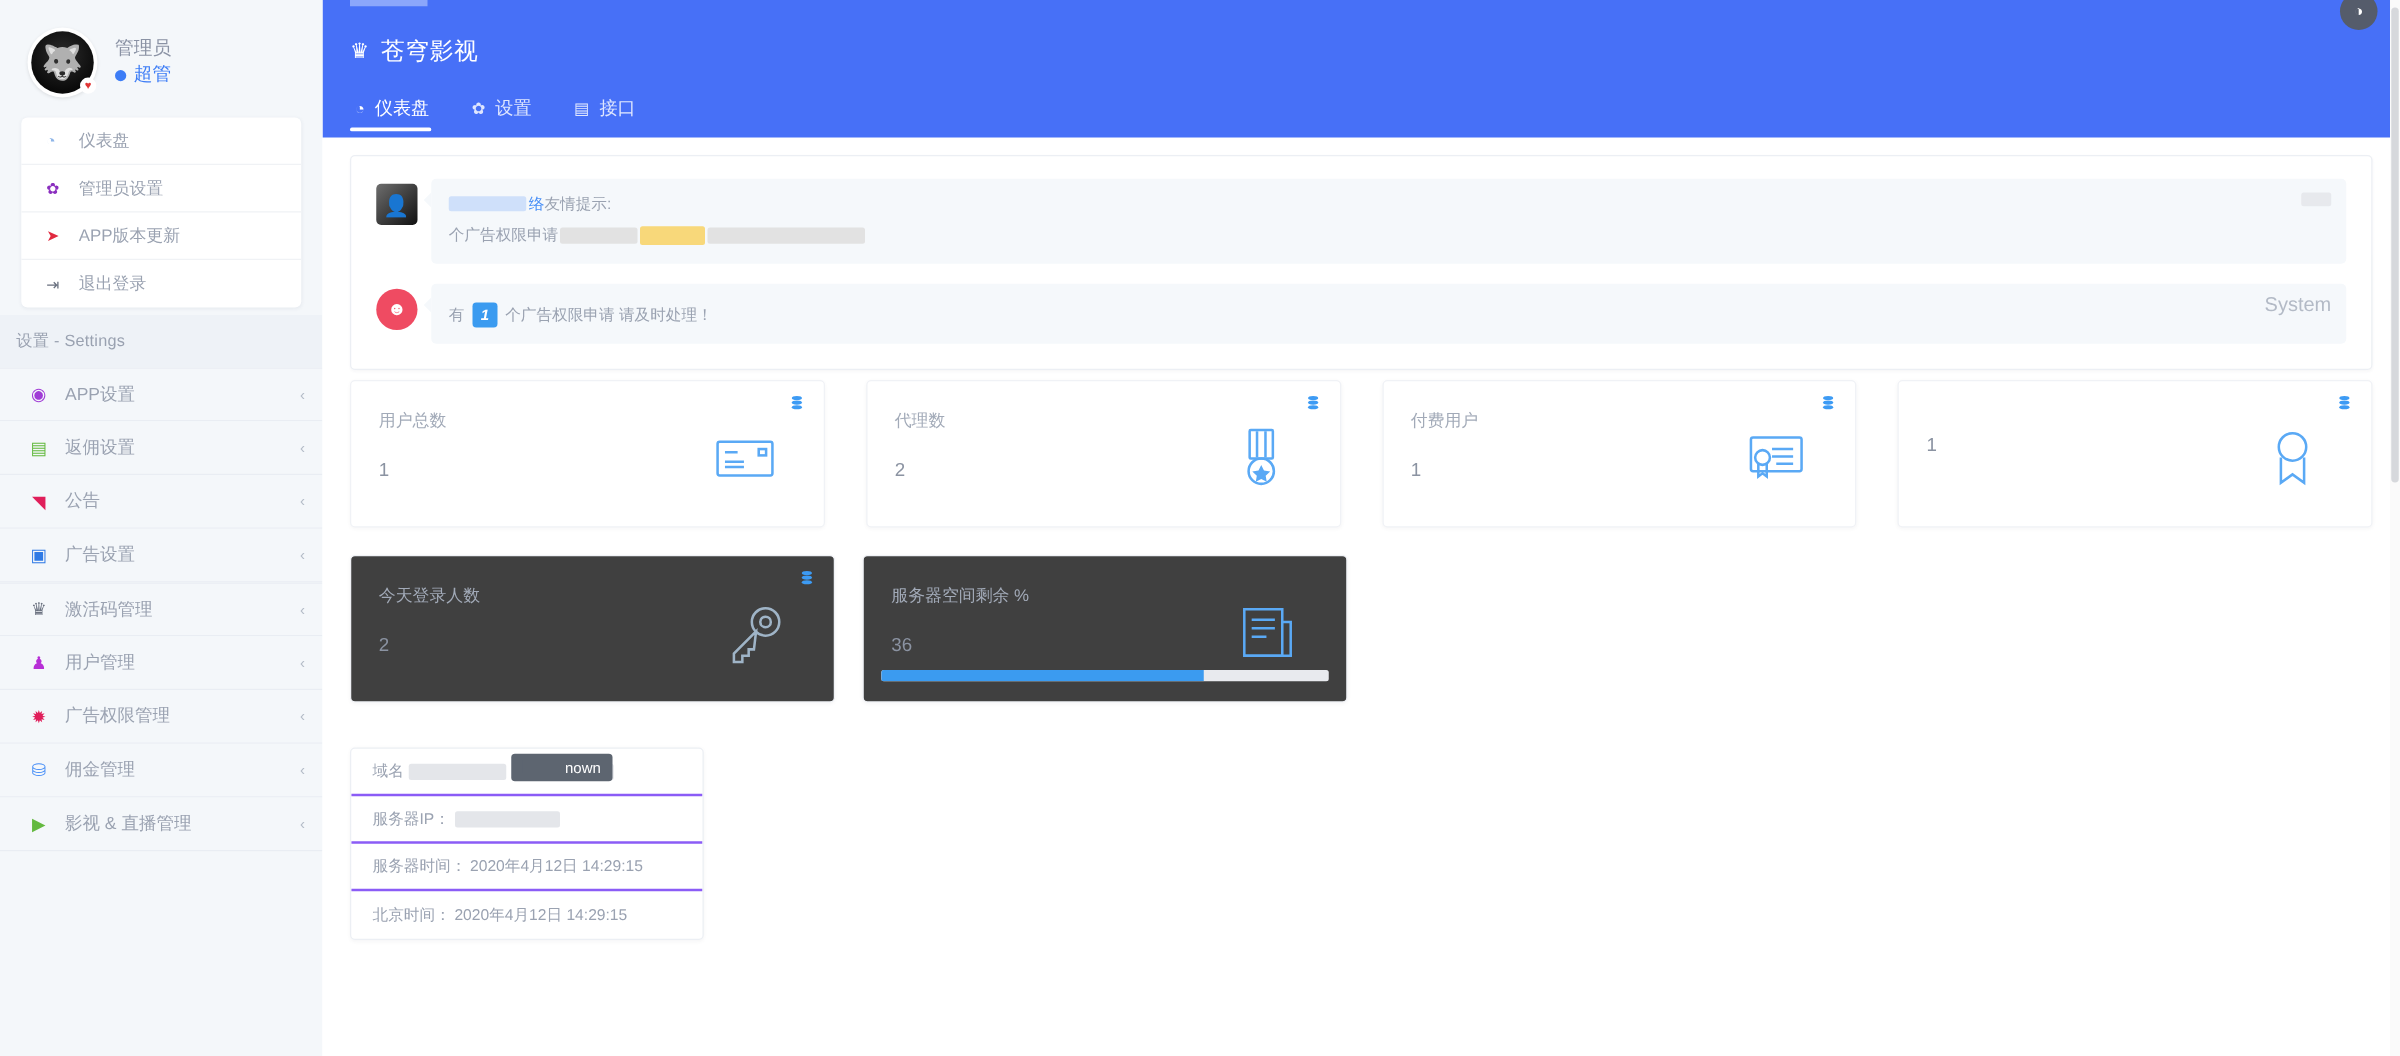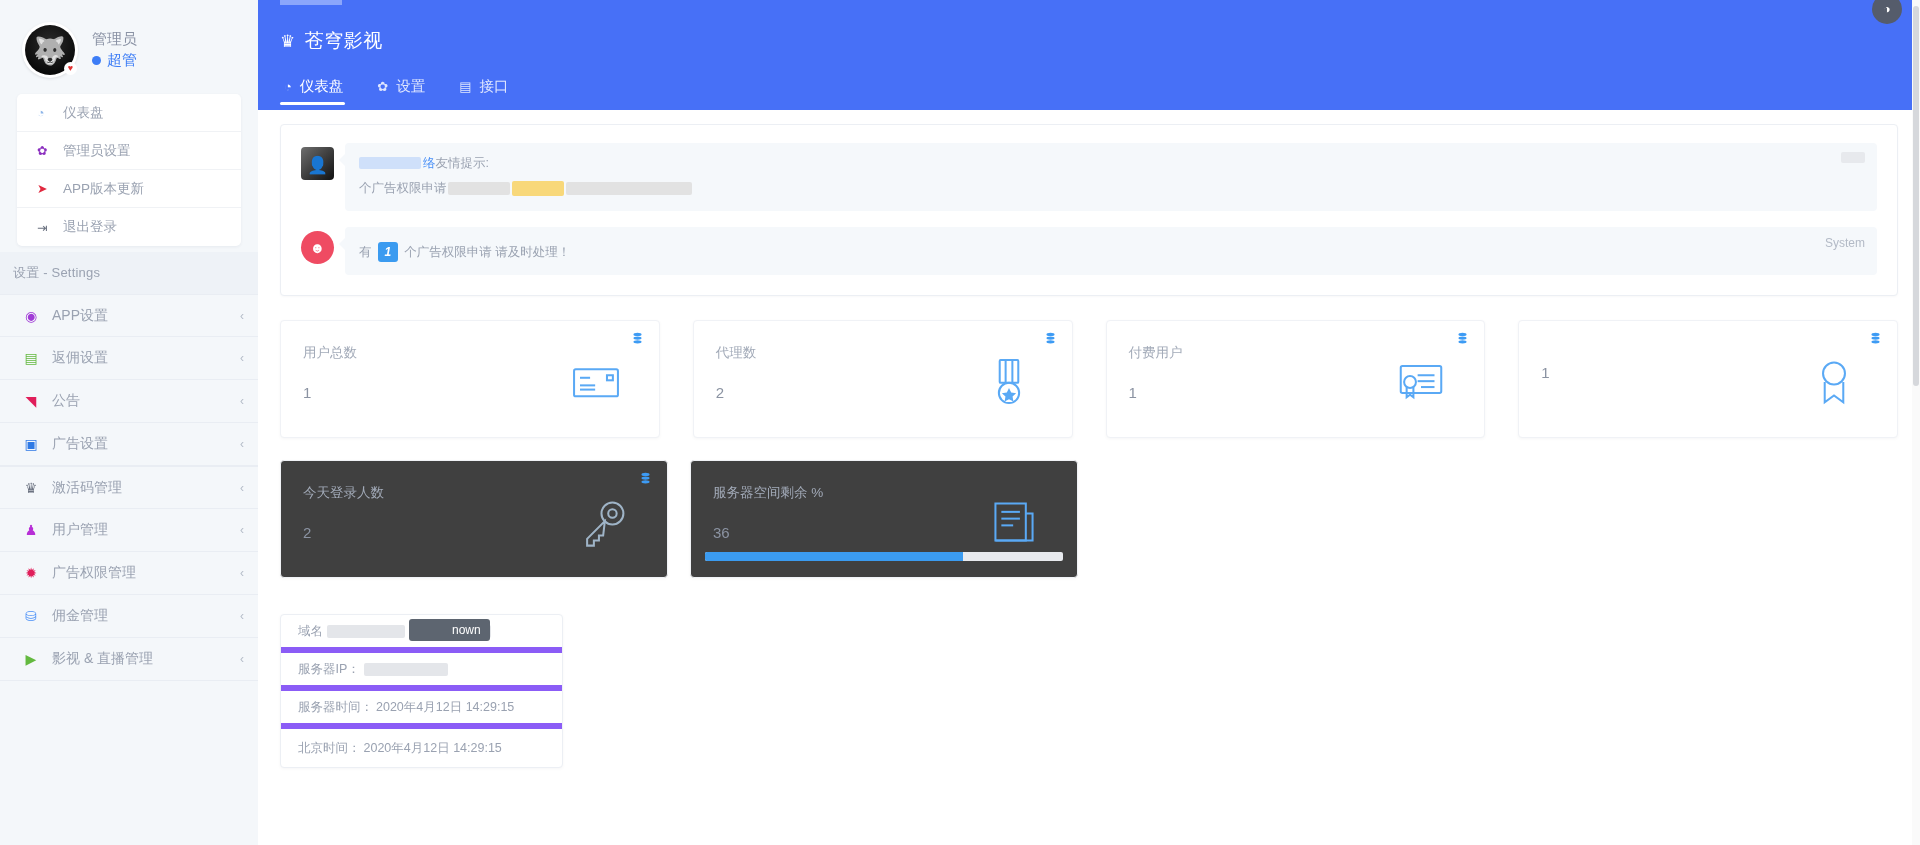--- a/index.html
+++ b/index.html
@@ -220,42 +220,42 @@
   .redact-grey {
     display: inline-block; height: 13px;
     background: #e2e2e2; border-radius: 2px; margin: 0 1px;
   }
   .redact-yellow {
     display: inline-block; height: 15px; width: 52px;
     background: #f8d87a; border-radius: 2px; margin: 0 1px;
   }
   .notice-right {
     position: absolute; right: 12px; top: 9px;
-    font-size: 12px; color: #b3bac6;
+    font-size: 16px; color: #b3bac6;
   }
   .redact-right {
     display: inline-block; width: 24px; height: 11px;
     background: #e7e9ed; border-radius: 2px;
   }
   .count-chip {
     display: inline-block;
     background: #3b9bf0; color: #fff;
     font-size: 12px; font-style: italic; font-weight: bold;
     border-radius: 3px;
     padding: 2px 7px;
     margin: 0 6px;
     line-height: 16px;
   }
 
   
   .stat-grid {
     display: grid;
     grid-template-columns: repeat(4, 1fr);
     gap: 33px;
-    margin-top: 24px;
+    margin-top: 8px;
   }
   .stat-card {
     background: #ffffff;
     border: 1px solid #f0f2f6;
     border-radius: 4px;
     box-shadow: 0 1px 3px rgba(70,80,100,.05);
     height: 118px;
     padding: 22px 22px 0 22px;
     position: relative;
   }
@@ -295,21 +295,21 @@
     border-radius: 4px;
     box-shadow: 0 1px 3px rgba(70,80,100,.05);
     overflow: hidden;
   }
   .srv-row {
     height: 38px;
     display: flex; align-items: center;
     padding: 0 17px;
     font-size: 12.5px;
     color: #9aa2b1;
-    border-bottom: 6px solid #8b5cf6;
+    border-bottom: 2px solid #8b5cf6;
     position: relative;
   }
   .srv-row:last-child { border-bottom: none; }
   .srv-redact {
     display: inline-block; height: 13px;
     background: #e4e6ea; border-radius: 2px; margin-left: 4px;
   }
   .srv-tooltip {
     position: absolute; left: 128px; top: 4px;
     background: #5d6570; color: #ffffff;

